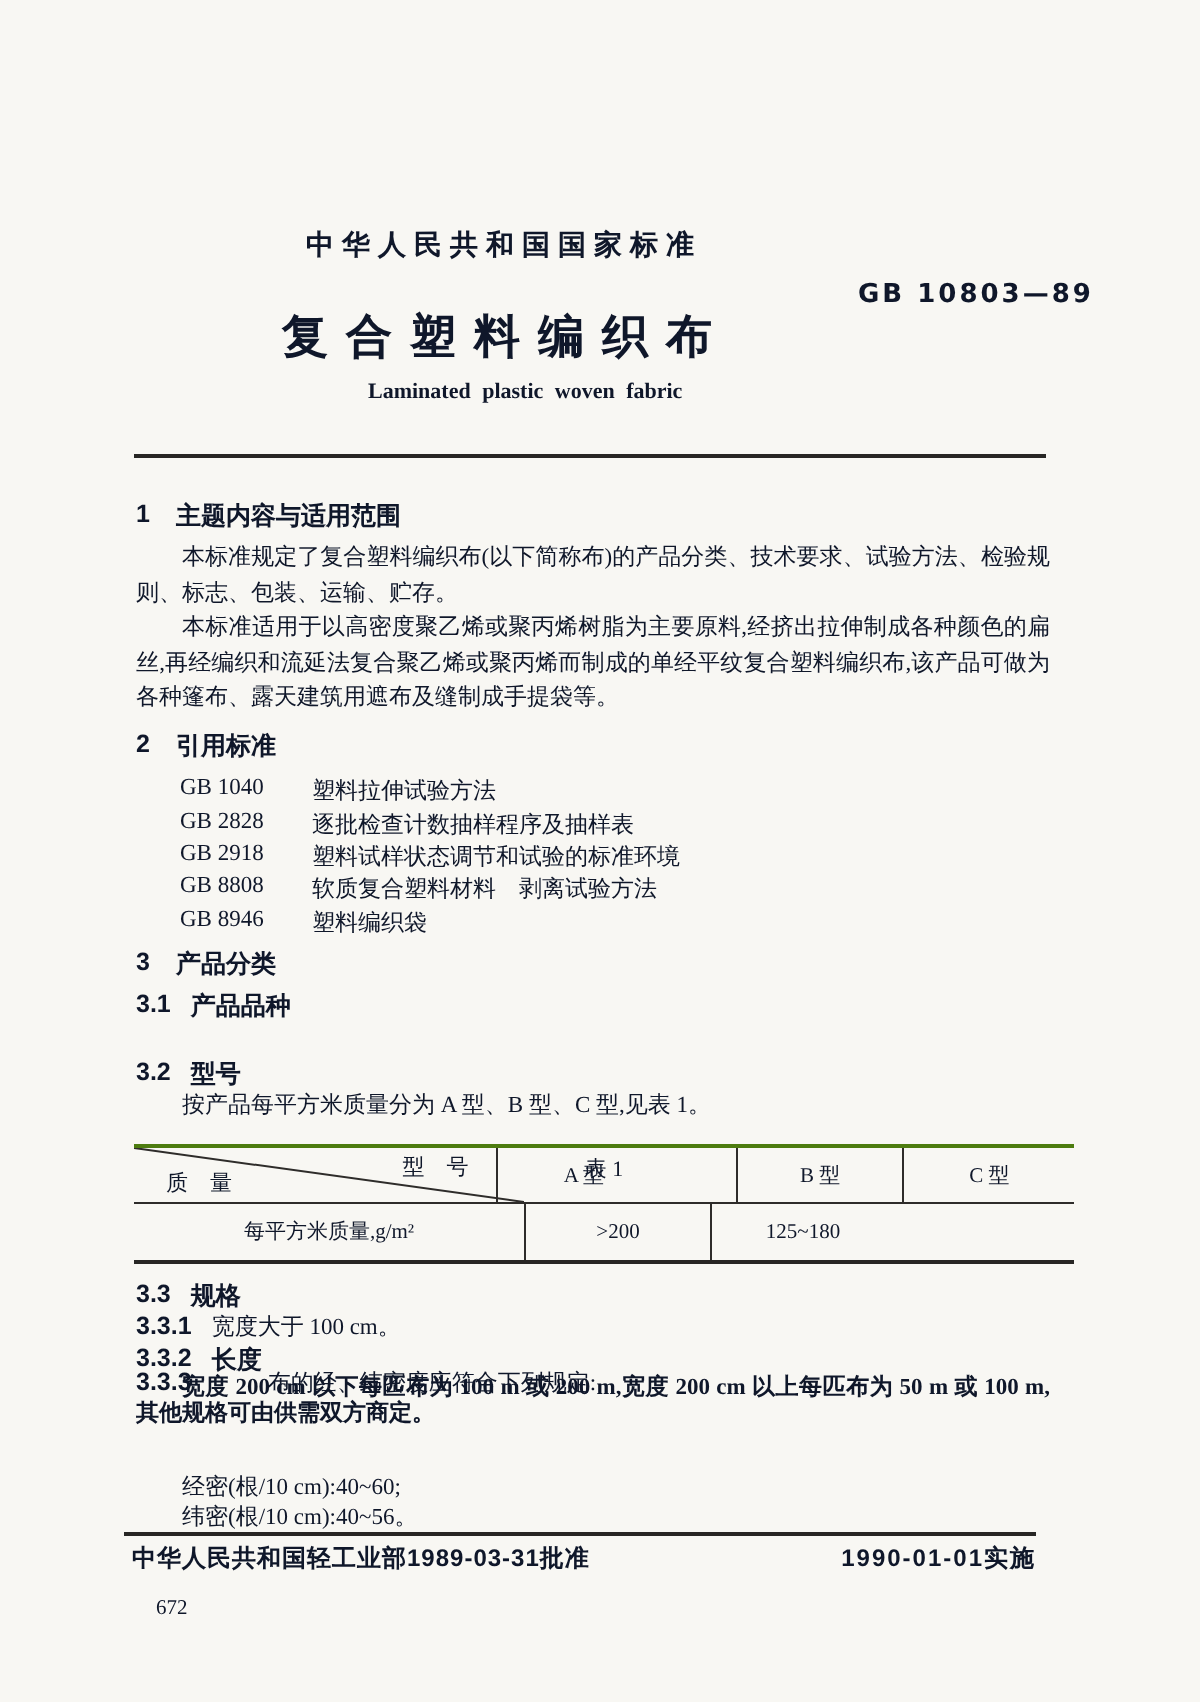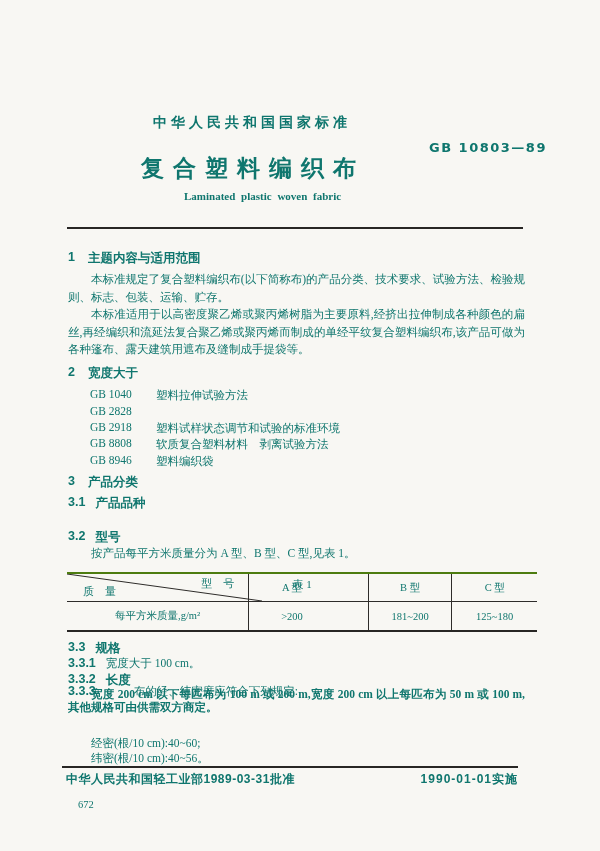--- a/index.html
+++ b/index.html
@@ -1,20 +1,20 @@
 <!DOCTYPE html>
 <html><head>
 <meta charset="utf-8">
 <style>
   html,body { margin:0; padding:0; }
   body { background:#e9e7e2; }
   .page {
     position:relative; width:600px; height:851px; margin:0 auto;
     background:#f8f7f3;
-    color:#0f766e;
+    color:#0f172a;
     font-family:"Liberation Serif","DejaVu Serif",serif;
     overflow:hidden;
   }
   .abs { position:absolute; }
 
   
   .std-label {
     left:153px; top:114px; font-size:14px; font-weight:700; letter-spacing:4px;
     font-family:"Liberation Sans","DejaVu Sans",sans-serif; white-space:nowrap;
   }
@@ -102,28 +102,29 @@
 
   <div class="abs sec-h" style="left:68px; top:250px;">
     <span class="no">1</span>
     <span>主题内容与适用范围</span>
   </div>
   <div class="abs para" style="left:68px; top:271px;">本标准规定了复合塑料编织布(以下简称布)的产品分类、技术要求、试验方法、检验规则、标志、包装、运输、贮存。</div>
   <div class="abs para" style="left:68px; top:306px;">本标准适用于以高密度聚乙烯或聚丙烯树脂为主要原料,经挤出拉伸制成各种颜色的扁丝,再经编织和流延法复合聚乙烯或聚丙烯而制成的单经平纹复合塑料编织布,该产品可做为各种篷布、露天建筑用遮布及缝制成手提袋等。</div>
 
   <div class="abs sec-h" style="left:68px; top:365px;">
     <span class="no">2</span>
-    <span>宽度大于</span>
+    <span>引用标准</span>
   </div>
   <div class="abs ref-row" style="top:388px;">
     <span class="ref-code">GB 1040</span>
     <span>塑料拉伸试验方法</span>
   </div>
   <div class="abs ref-row" style="top:405px;">
     <span class="ref-code">GB 2828</span>
+    <span>逐批检查计数抽样程序及抽样表</span>
   </div>
   <div class="abs ref-row" style="top:421px;">
     <span class="ref-code">GB 2918</span>
     <span>塑料试样状态调节和试验的标准环境</span>
   </div>
   <div class="abs ref-row" style="top:437px;">
     <span class="ref-code">GB 8808</span>
     <span>软质复合塑料材料　剥离试验方法</span>
   </div>
   <div class="abs ref-row" style="top:454px;">
@@ -157,21 +158,20 @@
         <span class="diag-top">型　号</span>
         <span class="diag-bottom">质　量</span>
       </div>
       <div class="cell c2">A 型</div>
       <div class="cell c3">B 型</div>
       <div class="cell c4">C 型</div>
     </div>
     <div class="trow tdata">
       <div class="cell c1">每平方米质量,g/m²</div>
       <div class="cell c2">&gt;200</div>
-      <div class="cell c3">181~200</div>
       <div class="cell c4">125~180</div>
     </div>
   </div>
 
   <div class="abs sec-h sub-h" style="left:68px; top:640px;">
     <span class="no">3.3</span>
     <span>规格</span>
   </div>
   <div class="abs sec-h sub-h" style="left:68px; top:656px;">
     <span class="no">3.3.1</span>

